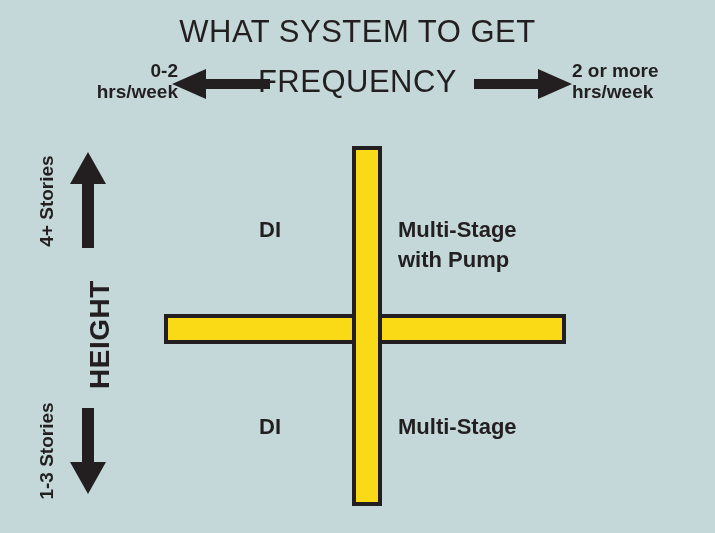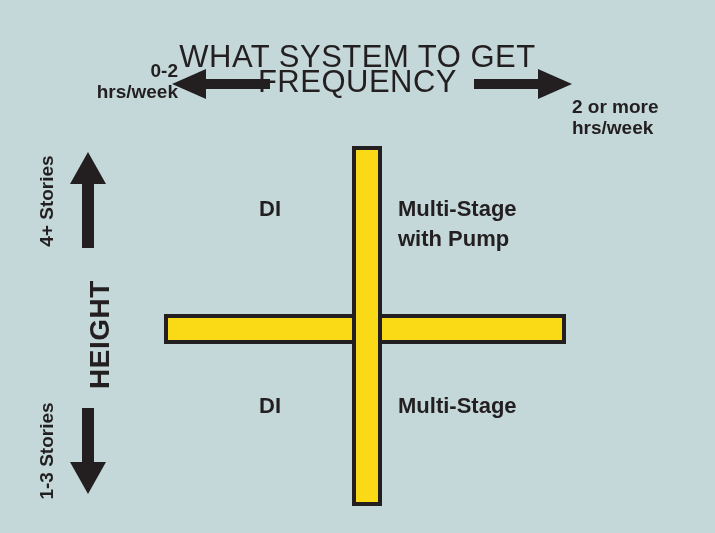--- a/index.html
+++ b/index.html
@@ -16,21 +16,21 @@
     width: 715px;
     height: 533px;
     background: #c4d8da;
     overflow: hidden;
   }
 
   
   .hdr-title {
     position: absolute;
     left: 0;
-    top: 41px;
+    top: 16px;
     width: 715px;
     text-align: center;
     font-size: 31px;
     font-weight: 400;
     letter-spacing: 0.5px;
     color: #231f20;
     line-height: 1;
   }
   .hdr-axis-label {
     position: absolute;
@@ -203,39 +203,40 @@
 
   
   .quad-label {
     position: absolute;
     font-size: 22px;
     font-weight: bold;
     color: #231f20;
     line-height: 1.35;
     white-space: pre-line;
     z-index: 4;
+    margin-top: 21px;
   }
   #quad-tl { left: 200px; top: 194px; width: 140px; text-align: center; }
   #quad-tr { left: 398px; top: 194px; width: 250px; text-align: left; }
   #quad-bl { left: 200px; top: 391px; width: 140px; text-align: center; }
   #quad-br { left: 398px; top: 391px; width: 250px; text-align: left; }
 </style>
 </head>
 <body>
 
 <div id="canvas" style="background: rgb(196, 216, 218);">
 
   <div class="hdr-title">WHAT SYSTEM TO GET</div>
 
   <div class="hdr-axis-label">FREQUENCY</div>
 
   <div class="corner-label corner-left" style="white-space: pre-line;">0-2
 hrs/week</div>
 
-  <div class="corner-label corner-right" style="white-space: pre-line; margin-top: 36px;">2 or more
+  <div class="corner-label corner-right" style="white-space: pre-line;">2 or more
 hrs/week</div>
 
   <div class="h-arrow" id="arrow-left">
     <span class="head"></span>
     <span class="shaft"></span>
   </div>
 
   <div class="h-arrow" id="arrow-right">
     <span class="shaft"></span>
     <span class="head"></span>

